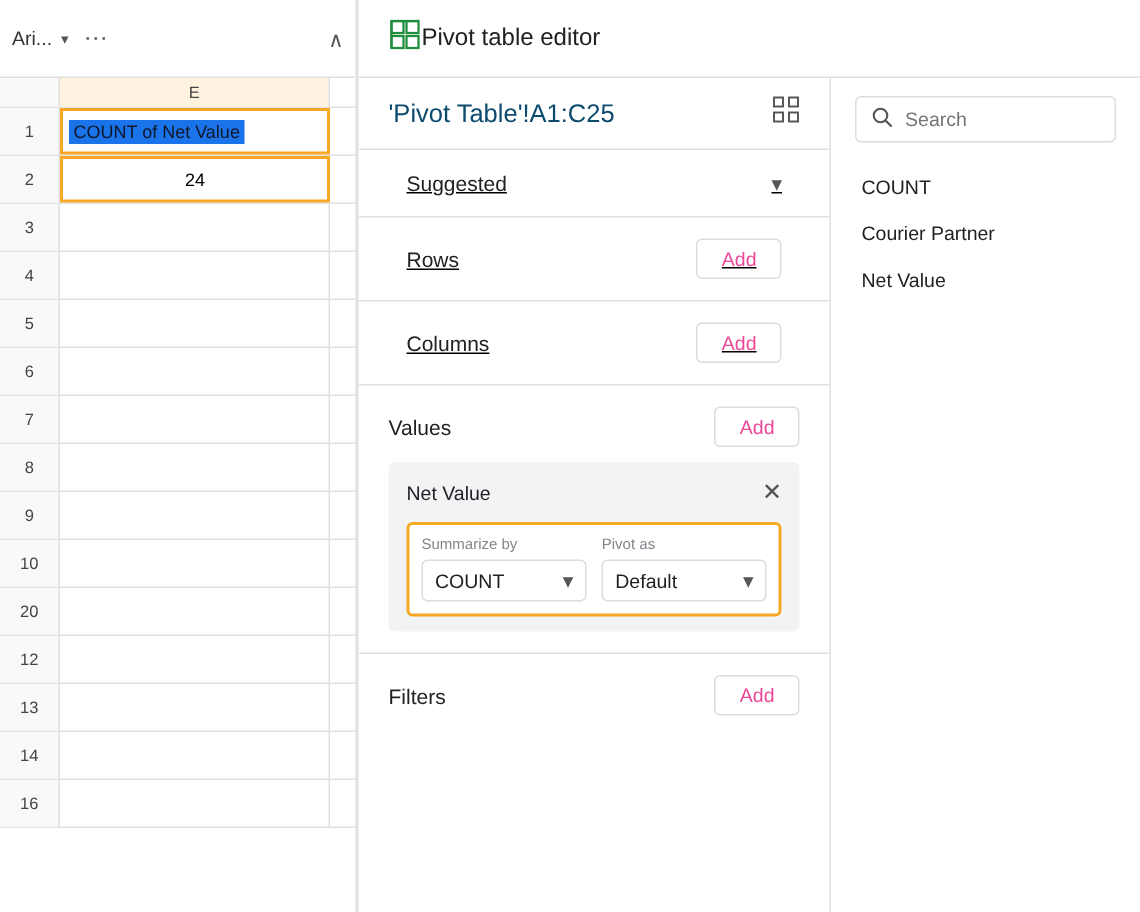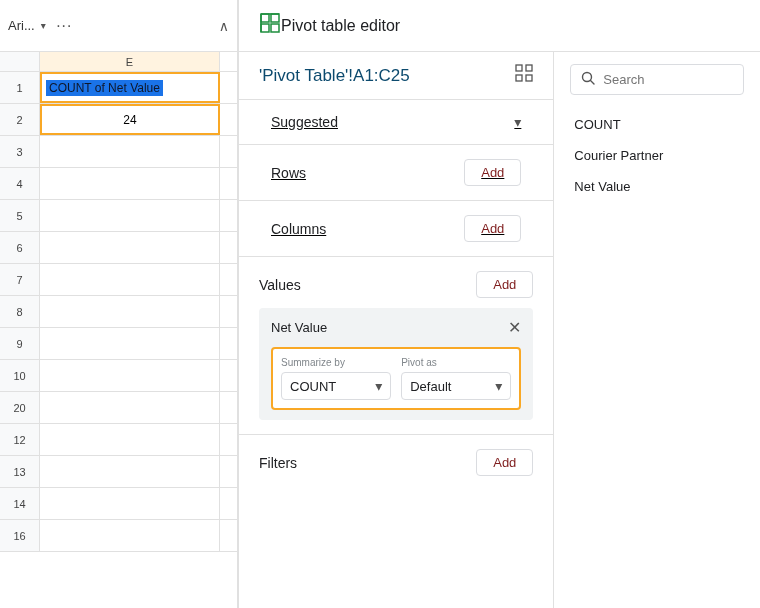--- a/index.html
+++ b/index.html
@@ -199,21 +199,21 @@
 
     .section-label {
       font-size: 14px;
       color: #202124;
       font-weight: 500;
     }
 
     .add-btn {
       border: 1px solid #dadce0;
       background: #fff;
-      color: #7f1d1d;
+      color: #ec4899;
       font-size: 13px;
       padding: 5px 16px;
       border-radius: 4px;
       cursor: pointer;
       font-weight: 500;
     }
 
     .chevron-icon {
       color: #555;
       font-size: 14px;

